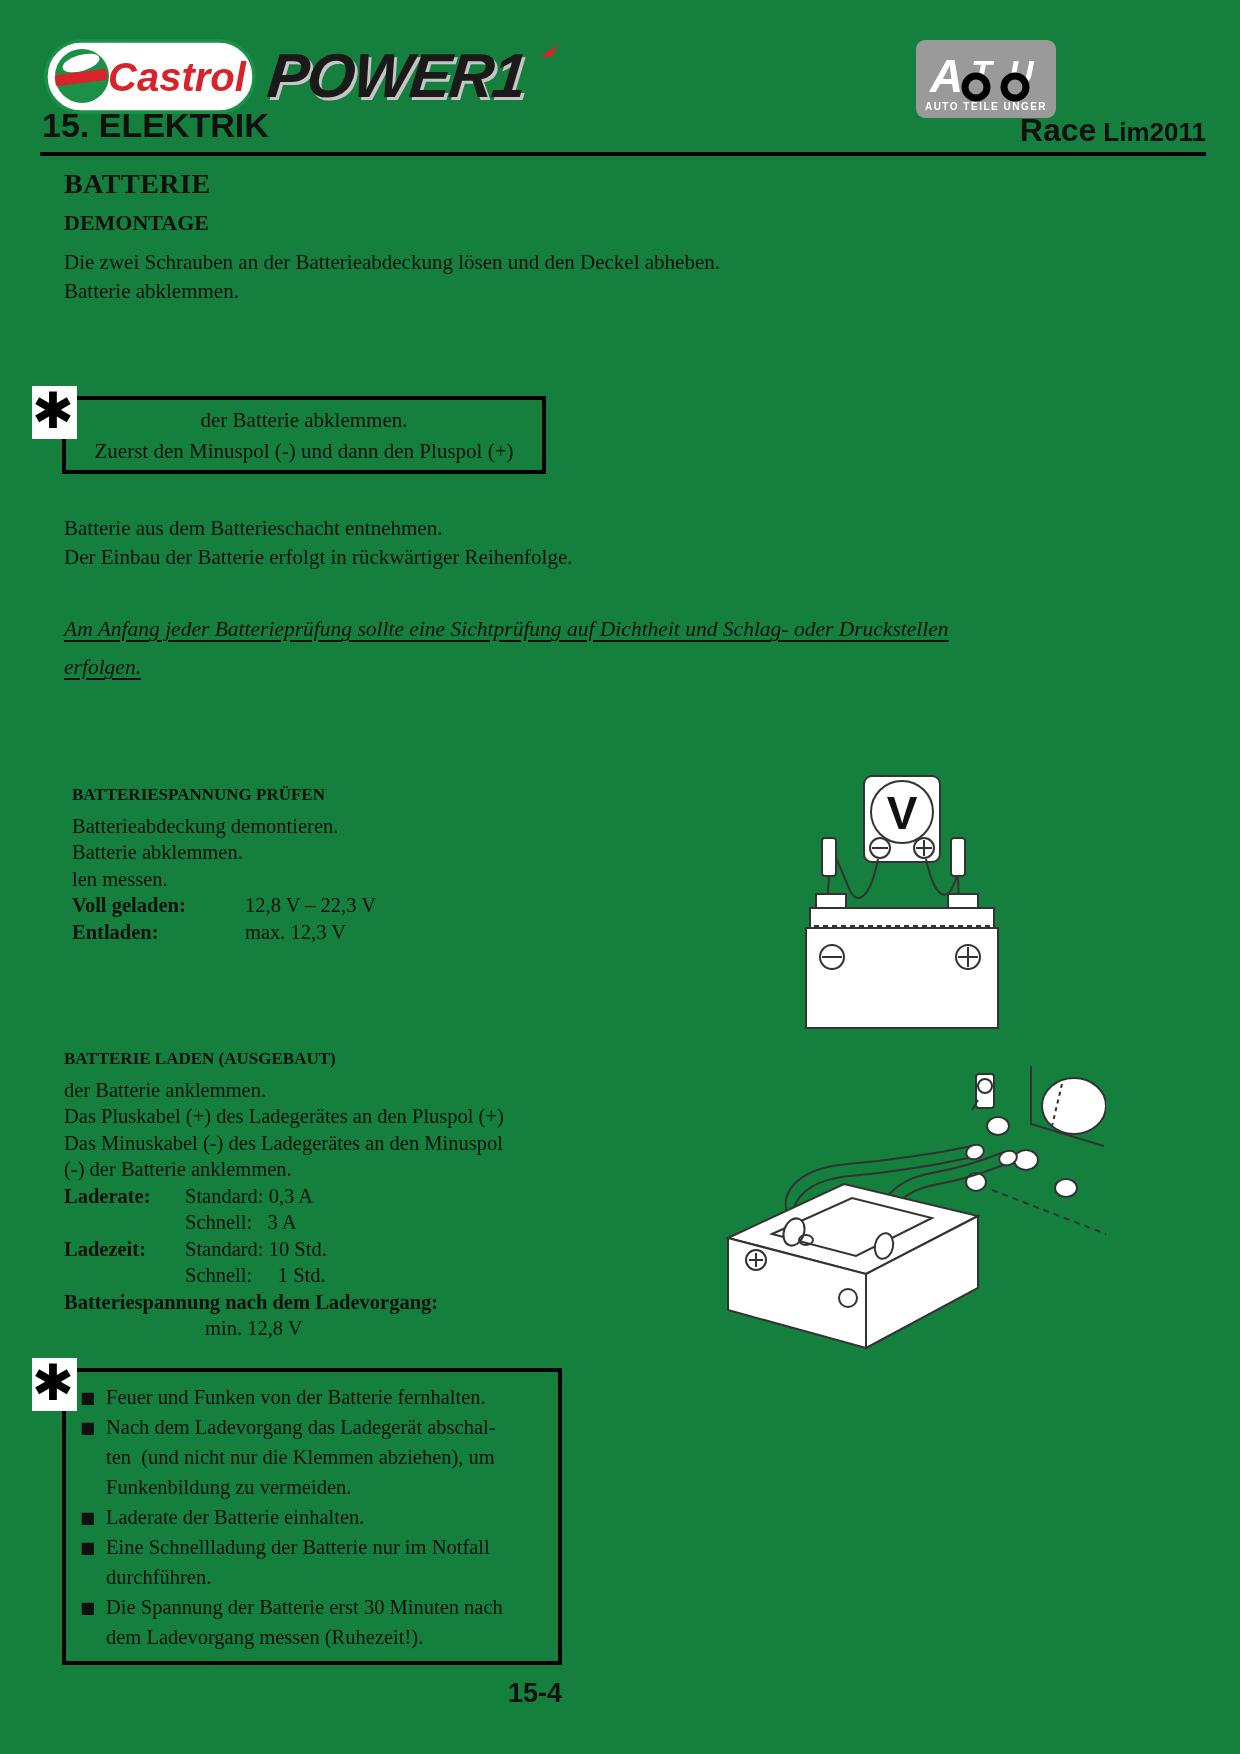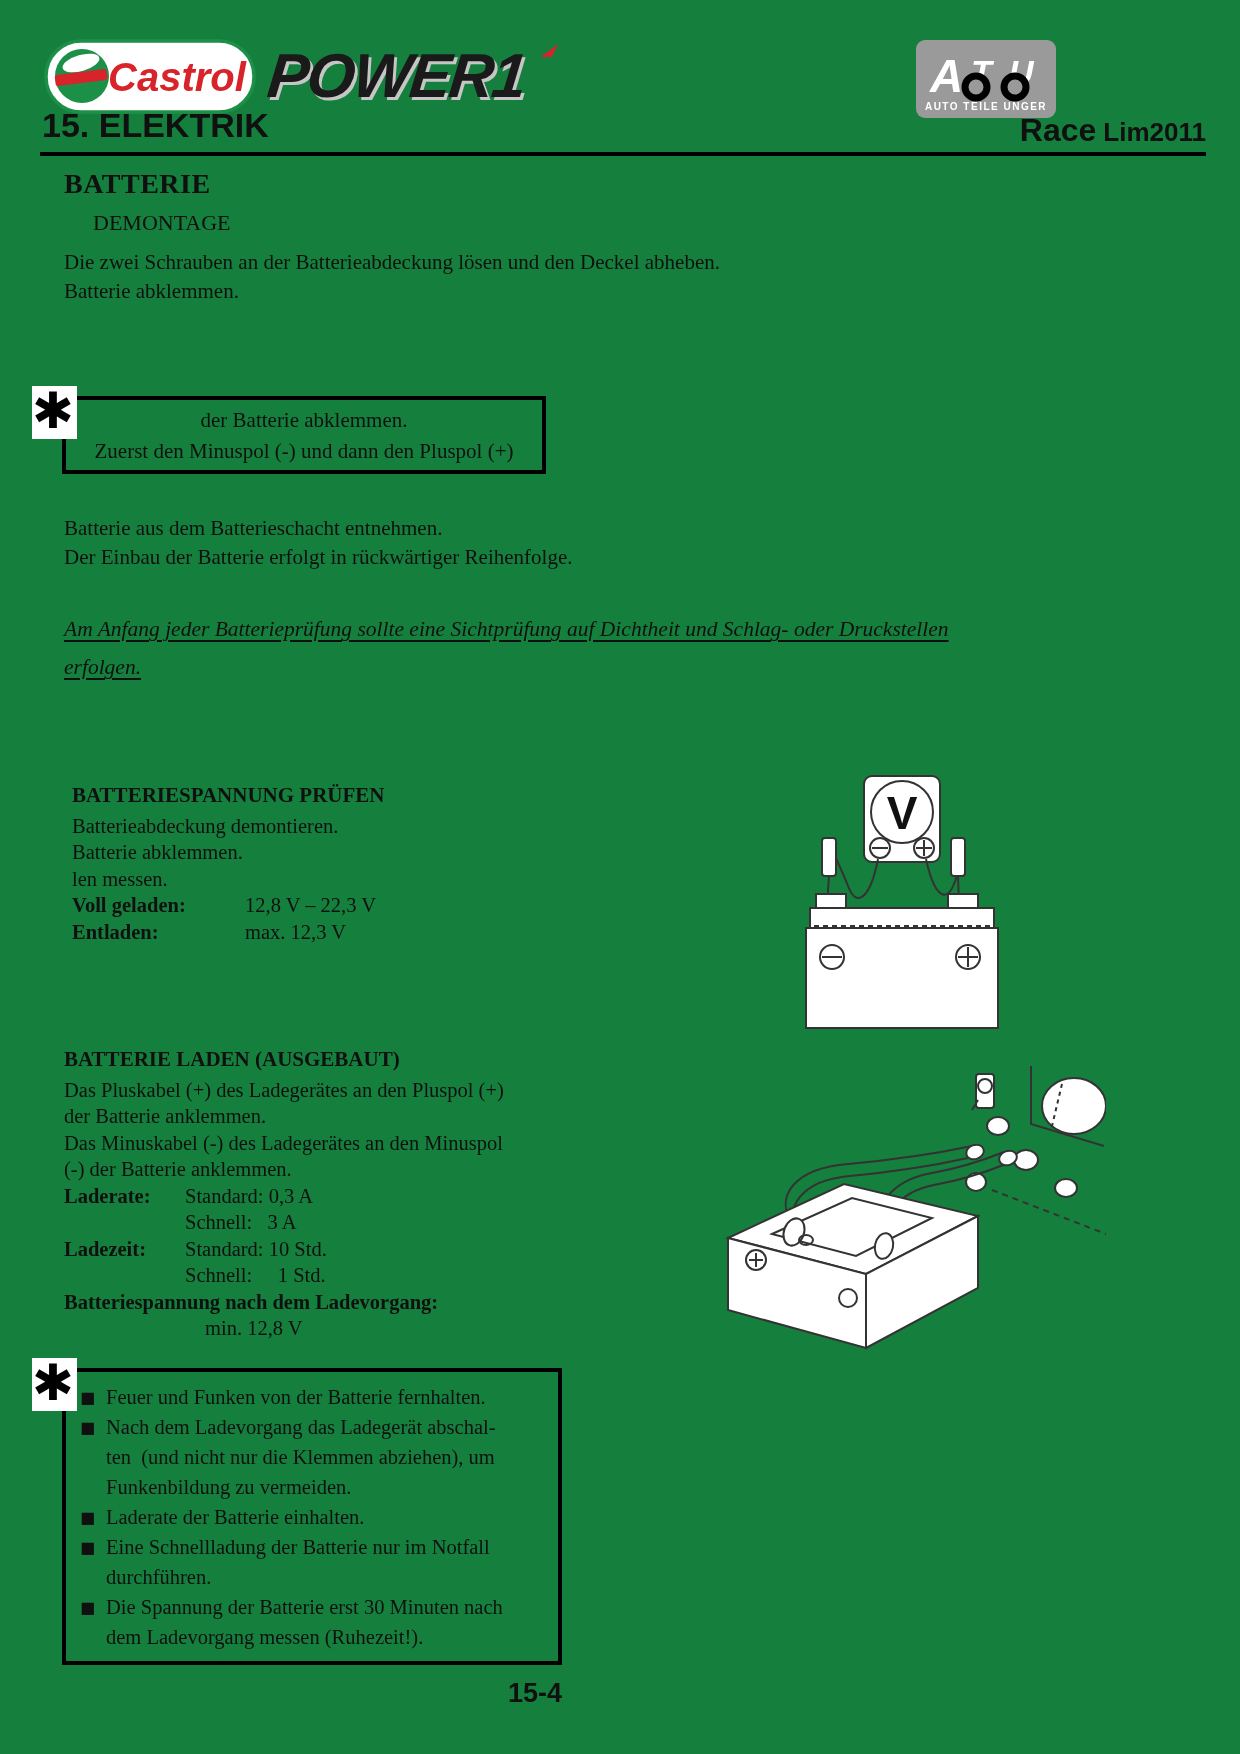--- a/index.html
+++ b/index.html
@@ -31,40 +31,40 @@
   .race {
     position:absolute; right:34px; top:112px;
     font-family:"Liberation Sans", sans-serif; font-weight:bold; white-space:nowrap;
   }
   .race .model { font-size:32px; }
   .race .code  { font-size:26px; margin-left:7px; }
   .header-rule { position:absolute; left:40px; top:152px; width:1166px; height:4px; background:#000; }
 
   
   .batterie-title  { position:absolute; left:64px; top:168px; font-size:28px; font-weight:bold; letter-spacing:.5px; white-space:pre; }
-  .demontage-title { position:absolute; left:64px; top:210px; font-size:22px; font-weight:normal; white-space:pre;margin-left:29px; }
+  .demontage-title { position:absolute; left:64px; top:210px; font-size:22px; font-weight:bold; white-space:pre; }
   .demontage-lines { position:absolute; left:64px; top:248px; font-size:21px; line-height:29px; }
 
   .warning-box1 {
     position:absolute; left:62px; top:396px; width:476px; height:65px;
     border:4px solid #000; text-align:center; font-size:21px; line-height:31px; padding-top:5px;
   }
   .asterisk {
     position:absolute; left:-34px; top:-14px;
     font-family:"DejaVu Sans", sans-serif; font-size:50px; font-weight:bold;
     line-height:1; background:#fff; padding:0 3px 3px 0; color:#000;
   }
 
   .removal-lines { position:absolute; left:64px; top:514px; font-size:21px; line-height:29px; }
 
   .inspection-note { position:absolute; left:64px; top:610px; font-size:21.5px; font-style:italic; line-height:38px; }
   .inspection-note .line { text-decoration:underline; text-underline-offset:4px; }
 
   .text-section { position:absolute; font-size:20.5px; line-height:26.5px; width:620px; }
-  .section-title { font-weight:bold; font-size:21px; margin-bottom:4px; white-space:pre; }
+  .section-title { font-weight:bold; font-size:17px; margin-bottom:4px; white-space:pre; }
   .voltage-check { left:72px; top:782px; }
   .charging      { left:64px; top:1046px; }
   .spec-row   { display:block; }
   .spec-label { font-weight:bold; display:inline-block; white-space:pre; }
   .voltage-check .spec-label { width:173px; }
   .charging .spec-label      { width:121px; }
   .spec-val   { white-space:pre; }
   .after-label { font-weight:bold; white-space:pre; }
   .after-value { display:block; margin-left:141px; white-space:pre; }
 
@@ -175,22 +175,22 @@
     <rect class="fw" x="106" y="238" width="192" height="100"></rect>
     <circle class="ln" cx="132" cy="267" r="12"></circle>
     <line class="ln" x1="122" y1="267" x2="142" y2="267"></line>
     <circle class="ln" cx="268" cy="267" r="12"></circle>
     <line class="ln" x1="258" y1="267" x2="278" y2="267"></line>
     <line class="ln" x1="268" y1="257" x2="268" y2="277"></line>
   </svg>
 
   <div class="text-section charging">
     <div class="section-title">BATTERIE LADEN (AUSGEBAUT)</div>
+    <span class="line">der Batterie anklemmen.</span>
     <span class="line">Das Pluskabel (+) des Ladegerätes an den Pluspol (+)</span>
-    <span class="line">der Batterie anklemmen.</span>
     <span class="line">Das Minuskabel (-) des Ladegerätes an den Minuspol</span>
     <span class="line">(-) der Batterie anklemmen.</span>
     <span class="spec-row">
       <span class="spec-label">Laderate:</span><span class="spec-val">Standard: 0,3 A</span>
     </span>
     <span class="spec-row">
       <span class="spec-label"></span><span class="spec-val">Schnell:   3 A</span>
     </span>
     <span class="spec-row">
       <span class="spec-label">Ladezeit:</span><span class="spec-val">Standard: 10 Std.</span>

